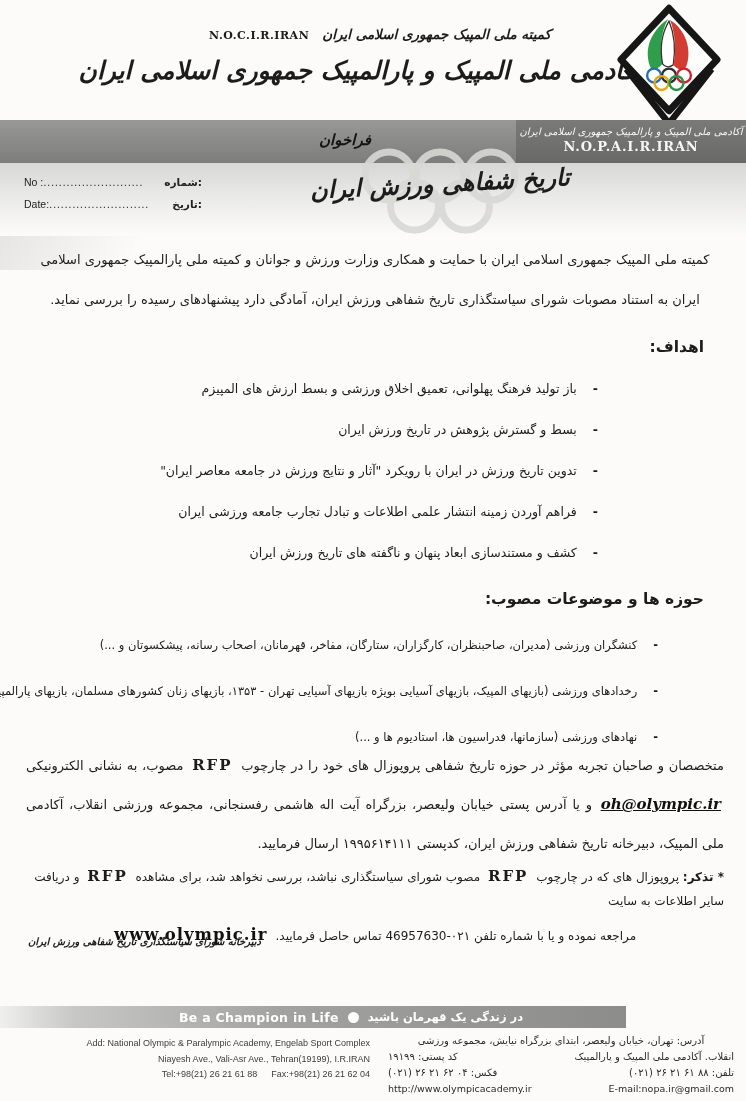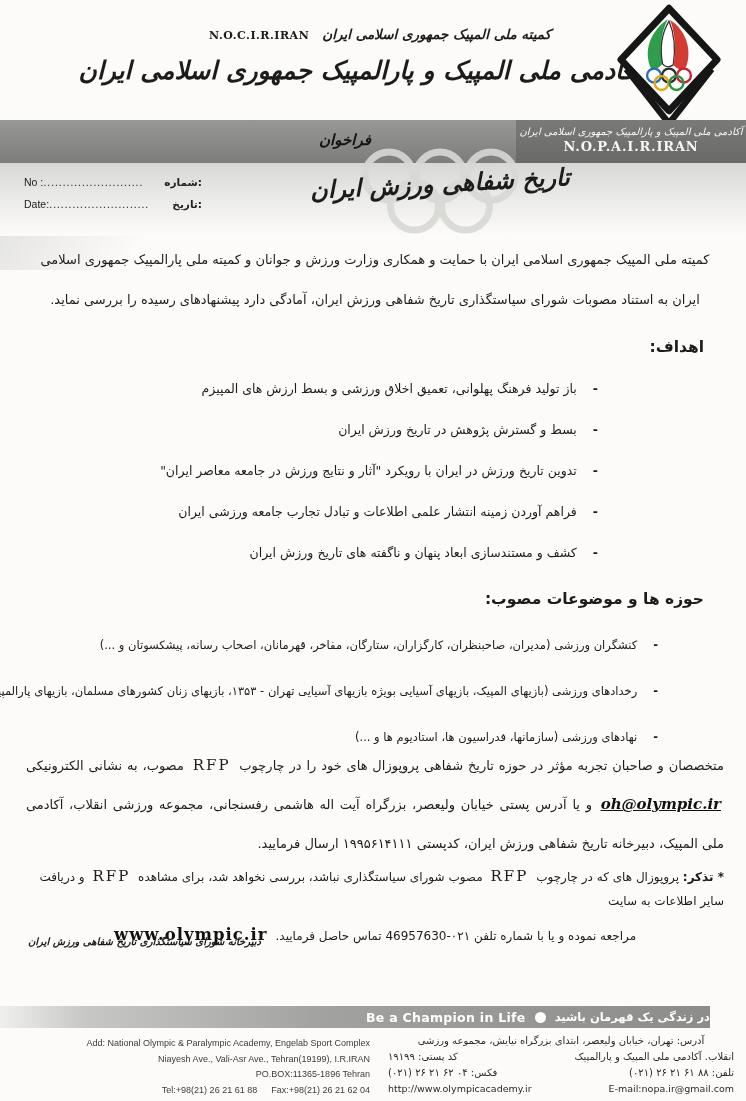--- a/index.html
+++ b/index.html
@@ -44,38 +44,38 @@
   .goals-list{position:absolute;top:368px;left:0;right:0;}
   .list-item{direction:rtl;text-align:right;padding-right:148px;padding-left:18px;height:41px;
              line-height:41px;font-size:12.5px;white-space:nowrap;}
   .dash{display:inline-block;margin-left:16px;font-weight:bold;}
   .topics-heading{position:absolute;top:590px;right:42px;font-size:15.5px;font-weight:bold;direction:rtl;}
   .topics-list{position:absolute;top:622px;left:0;right:0;}
   .topics-list .list-item{padding-right:88px;height:46px;line-height:46px;font-size:11.5px;}
 
   .submission{position:absolute;top:746px;left:26px;right:22px;direction:rtl;text-align:justify;
               font-size:13px;line-height:39px;}
-  .rfp{font-family:"DejaVu Serif",serif;font-weight:normal;font-size:15px;letter-spacing:2px;padding:0 4px;}
+  .rfp{font-family:"DejaVu Serif",serif;font-weight:bold;font-size:15px;letter-spacing:2px;padding:0 4px;}
   .email{font-family:"DejaVu Serif",serif;font-weight:bold;font-style:italic;font-size:15px;
          text-decoration:underline;padding:0 3px;color:#111;}
 
   .note{position:absolute;top:864px;left:26px;right:22px;}
   .note-line1{direction:rtl;text-align:right;font-size:12px;line-height:24px;}
   .note-label{font-weight:bold;}
   .note-line2{display:flex;justify-content:center;align-items:baseline;gap:8px;margin-top:12px;}
   .url{font-family:"DejaVu Serif",serif;font-weight:bold;font-size:16.5px;letter-spacing:1px;color:#111;}
   .note-fa2{font-size:12px;direction:rtl;}
 
   .signature{position:absolute;top:936px;left:28px;font-size:10px;font-weight:bold;font-style:italic;
              direction:rtl;white-space:nowrap;}
 
   
-  .slogan-bar{position:absolute;top:1006px;left:0;width:710px;height:22px;padding-left:76px;box-sizing:border-box;
+  .slogan-bar{position:absolute;top:1006px;left:0;width:626px;height:22px;padding-left:76px;box-sizing:border-box;
               background:linear-gradient(90deg,#efefed 0%,#c7c7c5 12%,#a2a2a0 45%,#8c8c8a 100%);
-              display:flex;align-items:center;justify-content:flex-end;gap:9px;color:#fff;}
+              display:flex;align-items:center;justify-content:center;gap:9px;color:#fff;}
   .slogan-en{font-weight:bold;font-size:12.5px;letter-spacing:.3px;}
   .slogan-dot{width:11px;height:11px;border-radius:50%;background:#fff;flex:0 0 auto;}
   .slogan-fa{font-weight:bold;font-size:11.5px;direction:rtl;}
   .footer-en{position:absolute;top:1036px;left:46px;width:324px;text-align:right;
              font-family:"Liberation Sans",sans-serif;font-size:9px;color:#3c3c3c;line-height:15.5px;}
   .tf-row{display:flex;justify-content:flex-end;gap:14px;}
   .footer-fa{position:absolute;top:1033px;left:388px;width:346px;direction:rtl;text-align:center;
              font-size:10px;color:#2a2a2a;line-height:16px;}
   .ffa-row{display:flex;justify-content:space-between;}
   .ffa-row-ltr{display:flex;direction:ltr;justify-content:space-between;font-size:9.5px;}
@@ -190,21 +190,20 @@
 
   <div class="slogan-bar">
     <span class="slogan-en">Be a Champion in Life</span>
     <span class="slogan-dot"></span>
     <span class="slogan-fa">در زندگی یک قهرمان باشید</span>
   </div>
 
   <div class="footer-en">
     <div>Add: National Olympic &amp; Paralympic Academy, Engelab Sport Complex</div>
     <div>Niayesh Ave., Vali-Asr Ave., Tehran(19199), I.R.IRAN</div>
-    <div>PO.BOX:11365-1896  Tehran</div>
     <div class="tf-row">
       <span>Tel:+98(21) 26 21 61 88</span>
       <span>Fax:+98(21) 26 21 62 04</span>
     </div>
   </div>
 
   <div class="footer-fa">
     <div>آدرس: تهران، خیابان ولیعصر، ابتدای بزرگراه نیایش، مجموعه ورزشی</div>
     <div class="ffa-row">
       <span>انقلاب. آکادمی ملی المپیک و پارالمپیک</span>

